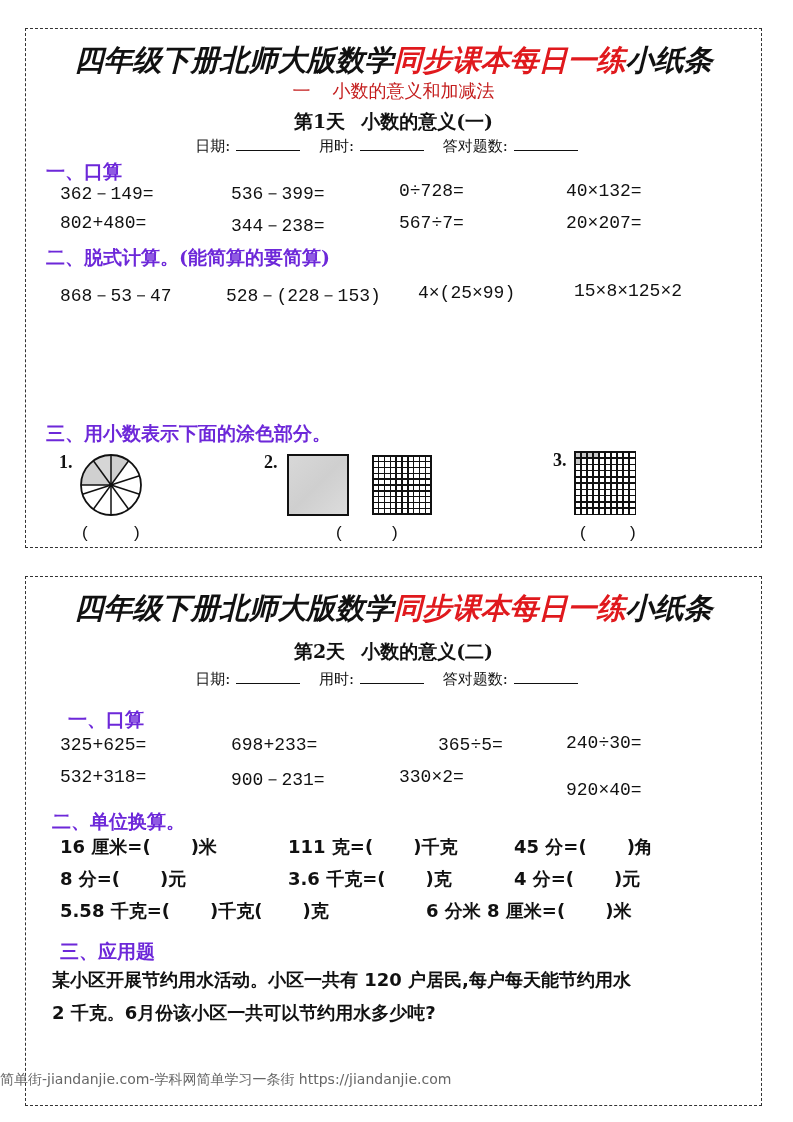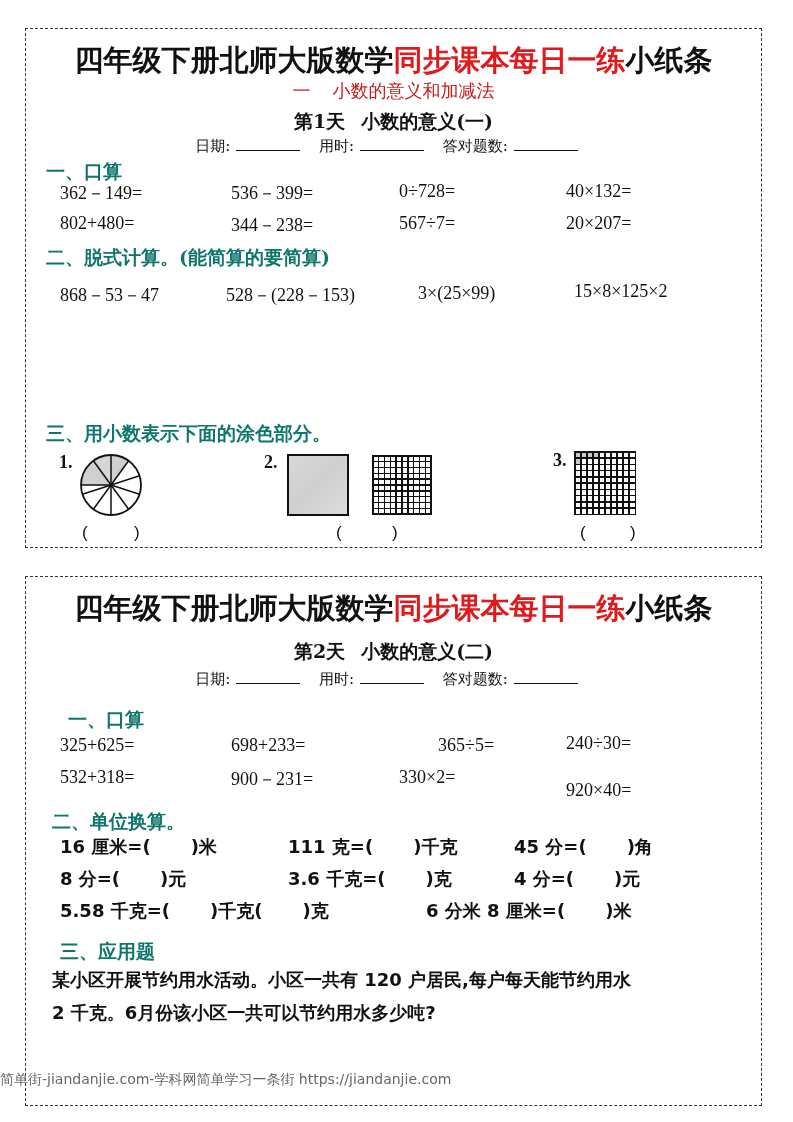--- a/index.html
+++ b/index.html
@@ -13,20 +13,21 @@
   }
   #card1 { top: 28px; height: 520px; }
   #card2 { top: 576px; height: 530px; }
 
   .banner {
     position: absolute; left: 0; right: 0;
     text-align: center;
     font-family: "DejaVu Sans", "Liberation Sans", sans-serif;
     font-weight: 900; font-size: 29px; letter-spacing: 0px;
     color: #111;
+    font-style: italic;
   }
   .banner .red { color: #e0191d; }
   #card1 .banner { top: 12px; }
   #card2 .banner { top: 12px; }
 
   .unit-title {
     position: absolute; left: 0; right: 0; text-align: center;
     color: #c41d1d; font-size: 18px; top: 50px;
   }
   .unit-title .num { margin-right: 22px; }
@@ -44,26 +45,26 @@
     font-size: 15px;
   }
   #card1 .meta-row { top: 108px; }
   #card2 .meta-row { top: 93px; }
   .meta-row .blank {
     display: inline-block; width: 64px; border-bottom: 1.5px solid #111;
     height: 14px; margin: 0 14px 0 6px; vertical-align: baseline;
   }
 
   .section-h {
-    position: absolute; color: #0f766e;
+    position: absolute; color: #6d28d9;
     font-size: 19px; font-weight: bold;
   }
 
   .calc {
-    position: absolute; font-size: 18px; font-family: Liberation Serif, serif;
+    position: absolute; font-size: 18px; font-family: Liberation Mono, monospace;
     white-space: nowrap;
   }
 
   
   .fig { position: absolute; }
   .fig-label { position: absolute; font-size: 18px; font-weight: bold; font-family: "Liberation Serif", serif; }
   .paren { position: absolute; font-size: 17px; font-family: "Liberation Sans", sans-serif; }
 
   .grid10 {
     position: absolute; display: grid;
@@ -122,21 +123,21 @@
   <div class="calc" style="left:373px; top:152px;">0÷728=</div>
   <div class="calc" style="left:540px; top:152px;">40×132=</div>
   <div class="calc" style="left:34px; top:184px;">802+480=</div>
   <div class="calc" style="left:205px; top:184px;">344－238=</div>
   <div class="calc" style="left:373px; top:184px;">567÷7=</div>
   <div class="calc" style="left:540px; top:184px;">20×207=</div>
 
   <div class="section-h" style="left:20px; top:216px;">二、脱式计算。(能简算的要简算)</div>
   <div class="calc" style="left:34px; top:254px;">868－53－47</div>
   <div class="calc" style="left:200px; top:254px;">528－(228－153)</div>
-  <div class="calc" style="left:392px; top:254px;">3×(25×99)</div>
+  <div class="calc" style="left:392px; top:254px;">4×(25×99)</div>
   <div class="calc" style="left:548px; top:252px;">15×8×125×2</div>
 
   <div class="section-h" style="left:20px; top:392px;text-align:right;">三、用小数表示下面的涂色部分。</div>
 
   <div class="fig-label" style="left:33px; top:423px;">1.</div>
   <svg class="fig" style="left:53px; top:424px;" width="64" height="64" viewBox="0 0 64 64">
     <path d="M32 32 L32 2 A30 30 0 0 1 49.63 7.73 Z" fill="#cfcfcf"></path>
     <path d="M32 32 L14.37 7.73 A30 30 0 0 1 32 2 Z" fill="#d6d6d6"></path>
     <path d="M32 32 L2 32 A30 30 0 0 1 14.37 7.73 Z" fill="#d0d0d0"></path>
     <circle cx="32" cy="32" r="30" fill="none" stroke="#111" stroke-width="1.8"></circle>

